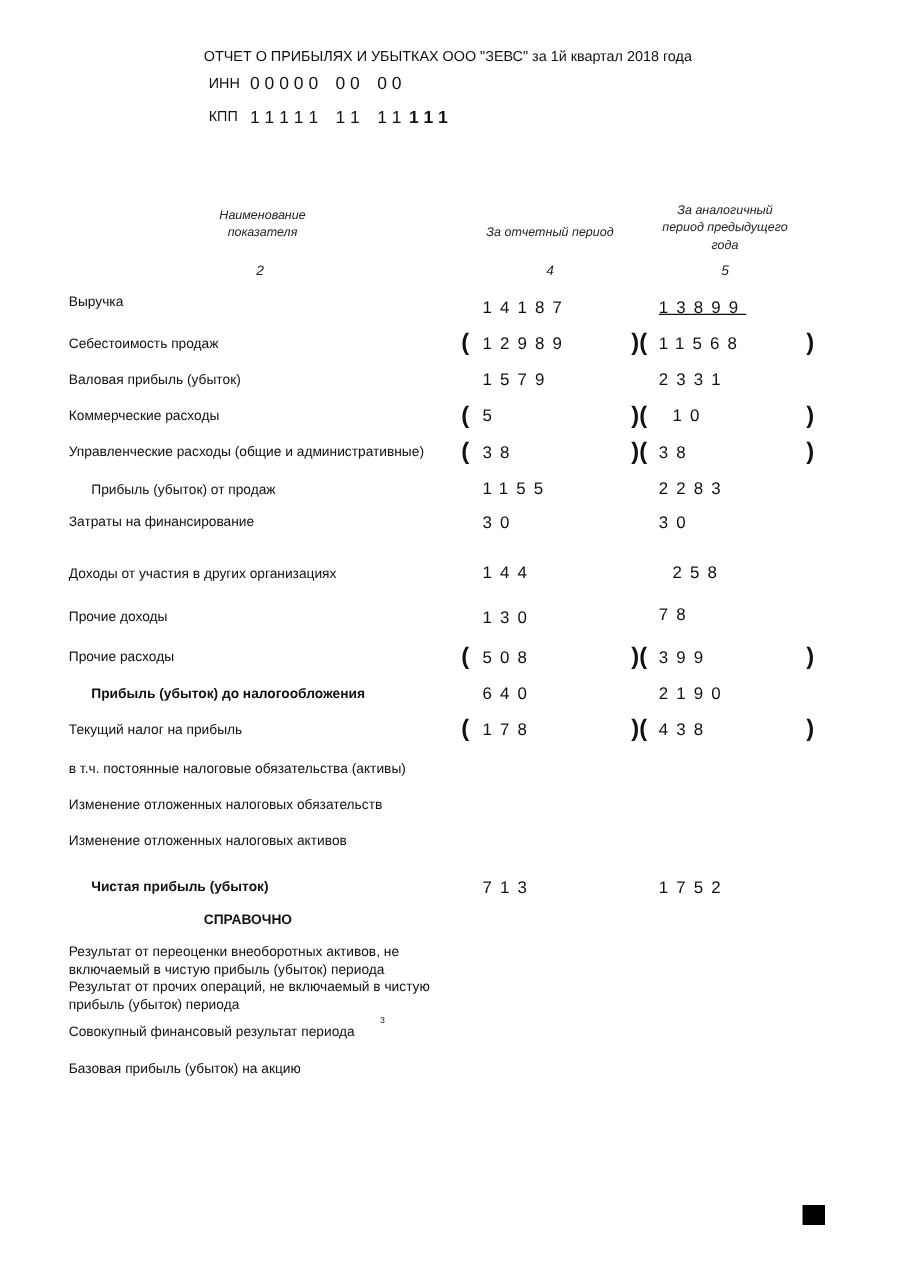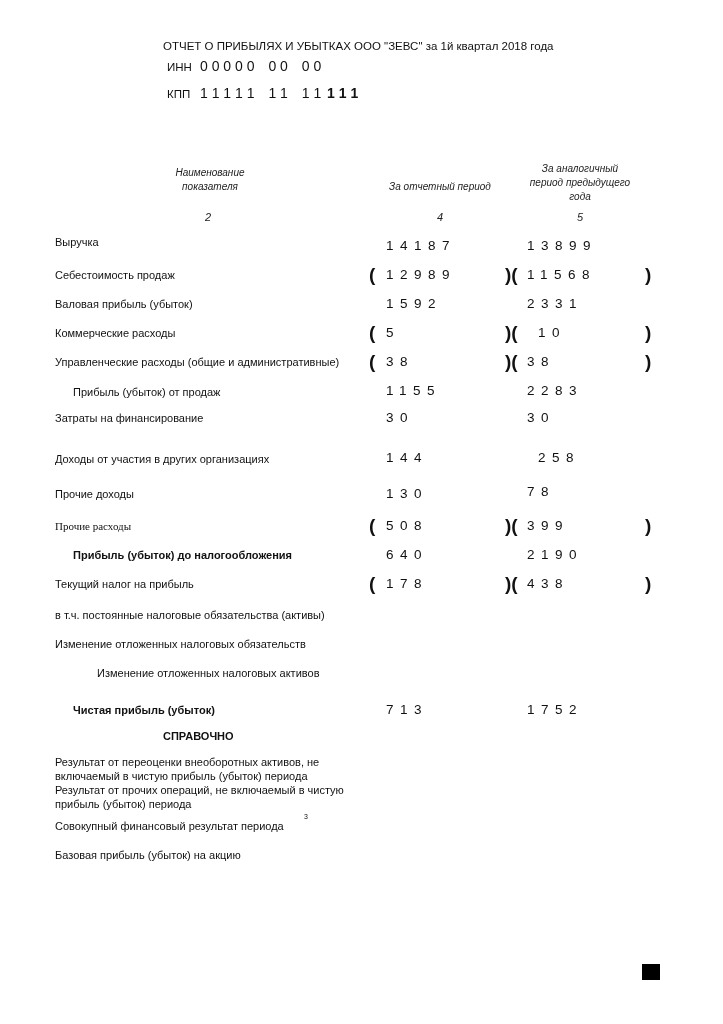--- a/index.html
+++ b/index.html
@@ -51,31 +51,31 @@
   <div>период предыдущего</div>
   <div>года</div>
 </div>
 
 <div class="abs colnum" style="left:205px; top:211px;">2</div>
 <div class="abs colnum" style="left:437px; top:211px;">4</div>
 <div class="abs colnum" style="left:577px; top:211px;">5</div>
 
 <div class="abs label" style="left:55px; top:236px;">Выручка</div>
 <div class="abs val" style="left:386px; top:238px;">14187</div>
-<div class="abs val" style="left:527px; top:238px;">13899</div>
+<div class="abs val" style="left:527px; top:238px;text-decoration:underline;">13899</div>
 
 <div class="abs label" style="left:55px; top:269px;">Себестоимость продаж</div>
 <div class="abs br" style="left:369px; top:265px;">(</div>
 <div class="abs val" style="left:386px; top:267px;">12989</div>
 <div class="abs br" style="left:505px; top:265px;">)(</div>
 <div class="abs val" style="left:527px; top:267px;">11568</div>
 <div class="abs br" style="left:645px; top:265px;">)</div>
 
 <div class="abs label" style="left:55px; top:298px;">Валовая прибыль (убыток)</div>
-<div class="abs val" style="left:386px; top:296px;">1592</div>
+<div class="abs val" style="left:386px; top:296px;">1579</div>
 <div class="abs val" style="left:527px; top:296px;">2331</div>
 
 <div class="abs label" style="left:55px; top:327px;">Коммерческие расходы</div>
 <div class="abs br" style="left:369px; top:323px;">(</div>
 <div class="abs val" style="left:386px; top:325px;">5</div>
 <div class="abs br" style="left:505px; top:323px;">)(</div>
 <div class="abs val" style="left:538px; top:325px;">10</div>
 <div class="abs br" style="left:645px; top:323px;">)</div>
 
 <div class="abs label" style="left:55px; top:356px;">Управленческие расходы (общие и административные)</div>
@@ -94,21 +94,21 @@
 <div class="abs val" style="left:527px; top:410px;">30</div>
 
 <div class="abs label" style="left:55px; top:453px;">Доходы от участия в других организациях</div>
 <div class="abs val" style="left:386px; top:450px;">144</div>
 <div class="abs val" style="left:527px; top:450px;margin-left:11px;">258</div>
 
 <div class="abs label" style="left:55px; top:488px;">Прочие доходы</div>
 <div class="abs val" style="left:386px; top:486px;">130</div>
 <div class="abs val" style="left:527px; top:484px;">78</div>
 
-<div class="abs label" style="left:55px; top:520px;font-family:Liberation Serif, serif;">Прочие расходы</div>
+<div class="abs label" style="left:55px; top:520px;">Прочие расходы</div>
 <div class="abs br" style="left:369px; top:516px;">(</div>
 <div class="abs val" style="left:386px; top:518px;">508</div>
 <div class="abs br" style="left:505px; top:516px;">)(</div>
 <div class="abs val" style="left:527px; top:518px;">399</div>
 <div class="abs br" style="left:645px; top:516px;">)</div>
 
 <div class="abs label bold" style="left:73px; top:549px;">Прибыль (убыток) до налогообложения</div>
 <div class="abs val" style="left:386px; top:547px;">640</div>
 <div class="abs val" style="left:527px; top:547px;">2190</div>
 
@@ -116,21 +116,21 @@
 <div class="abs br" style="left:369px; top:574px;">(</div>
 <div class="abs val" style="left:386px; top:576px;">178</div>
 <div class="abs br" style="left:505px; top:574px;">)(</div>
 <div class="abs val" style="left:527px; top:576px;">438</div>
 <div class="abs br" style="left:645px; top:574px;">)</div>
 
 <div class="abs label" style="left:55px; top:609px;">в т.ч. постоянные налоговые обязательства (активы)</div>
 
 <div class="abs label" style="left:55px; top:638px;">Изменение отложенных налоговых обязательств</div>
 
-<div class="abs label" style="left:55px; top:667px;margin-left:42px;">Изменение отложенных налоговых активов</div>
+<div class="abs label" style="left:55px; top:667px;">Изменение отложенных налоговых активов</div>
 
 <div class="abs label bold" style="left:73px; top:704px;">Чистая прибыль (убыток)</div>
 <div class="abs val" style="left:386px; top:702px;">713</div>
 <div class="abs val" style="left:527px; top:702px;">1752</div>
 
 <div class="abs label bold" style="left:163px; top:730px;">СПРАВОЧНО</div>
 
 <div class="abs label" style="left:55px; top:755px; line-height:14px;">
   <div>Результат от переоценки внеоборотных активов, не</div>
   <div>включаемый в чистую прибыль (убыток) периода</div>

